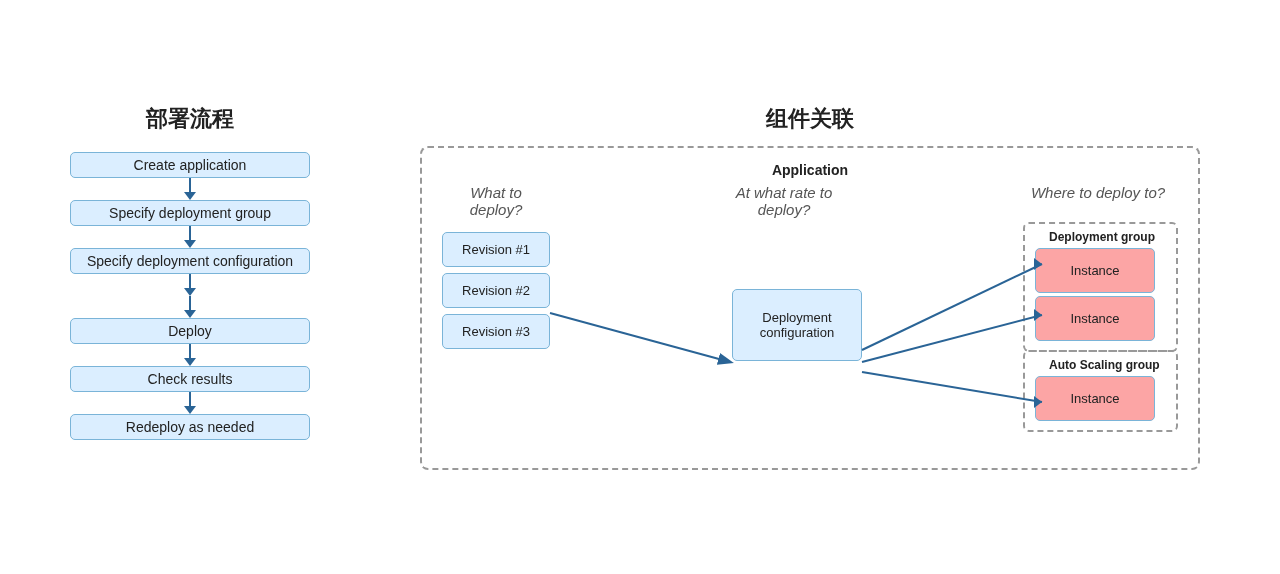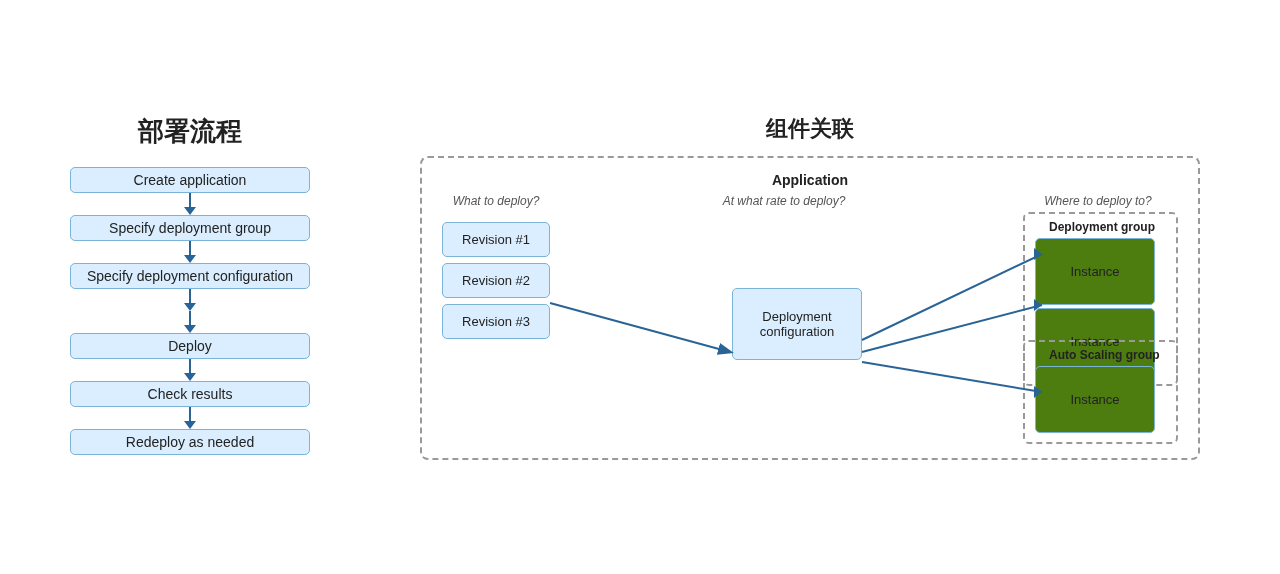--- a/index.html
+++ b/index.html
@@ -23,21 +23,21 @@
     }
 
     
     .left-panel {
       display: flex;
       flex-direction: column;
       align-items: center;
       min-width: 300px;
     }
     .left-title {
-      font-size: 26px;
+      font-size: 22px;
       font-weight: bold;
       color: #222;
       margin-bottom: 18px;
       font-family: 'SimSun', 'STSong', serif;
     }
     .flow-box {
       background: #dbeeff;
       border: 1.5px solid #7ab4d8;
       border-radius: 5px;
       width: 240px;
@@ -132,46 +132,46 @@
       margin-bottom: 8px;
     }
     .group-label {
       font-weight: bold;
       font-size: 12px;
       color: #222;
       margin-bottom: 4px;
       padding-left: 14px;
     }
     .instance-box {
-      background: #4d7c0f;
+      background: #fca5a5;
       border: 1.5px solid #7ab4d8;
       border-radius: 5px;
       width: 120px;
-      padding: 25px 8px;
+      padding: 14px 8px;
       text-align: center;
       font-size: 13px;
       color: #222;
       margin: 3px 0;
     }
     .auto-scaling-box {
       border: 2px dashed #999;
       border-radius: 6px;
       padding: 6px 10px 6px 10px;
     }
     .diagram-header-row {
       display: flex;
       flex-direction: row;
       width: 100%;
       margin-bottom: 4px;
       padding-left: 0;
     }
 
     .header-col {
       font-style: italic;
-      font-size: 12px;
+      font-size: 15px;
       color: #555;
       text-align: center;
     }
   </style>
 </head>
 <body>
 
 <div class="main-container">
 
   <div class="left-panel">
@@ -238,21 +238,21 @@
       </div>
 
       <div style="position:relative; width:100%; height:230px;">
 
         <div style="position:absolute; left:0; top:10px; display:flex; flex-direction:column; gap:6px;">
           <div class="rev-box">Revision #1</div>
           <div class="rev-box">Revision #2</div>
           <div class="rev-box">Revision #3</div>
         </div>
 
-        <div class="config-box" style="position:absolute; left:290px; top:76px; width:130px; padding: 20px 8px;">
+        <div class="config-box" style="position:absolute; left:290px; top:67px; width:130px; padding: 20px 8px;">
           <span style="white-space:pre-line;">Deployment
 configuration</span>
         </div>
 
         <div class="deployment-group-box" style="position:absolute; right:0; top:0; width:155px;">
           <div class="group-label">Deployment group</div>
           <div class="instance-box">Instance</div>
           <div class="instance-box">Instance</div>
         </div>
 

